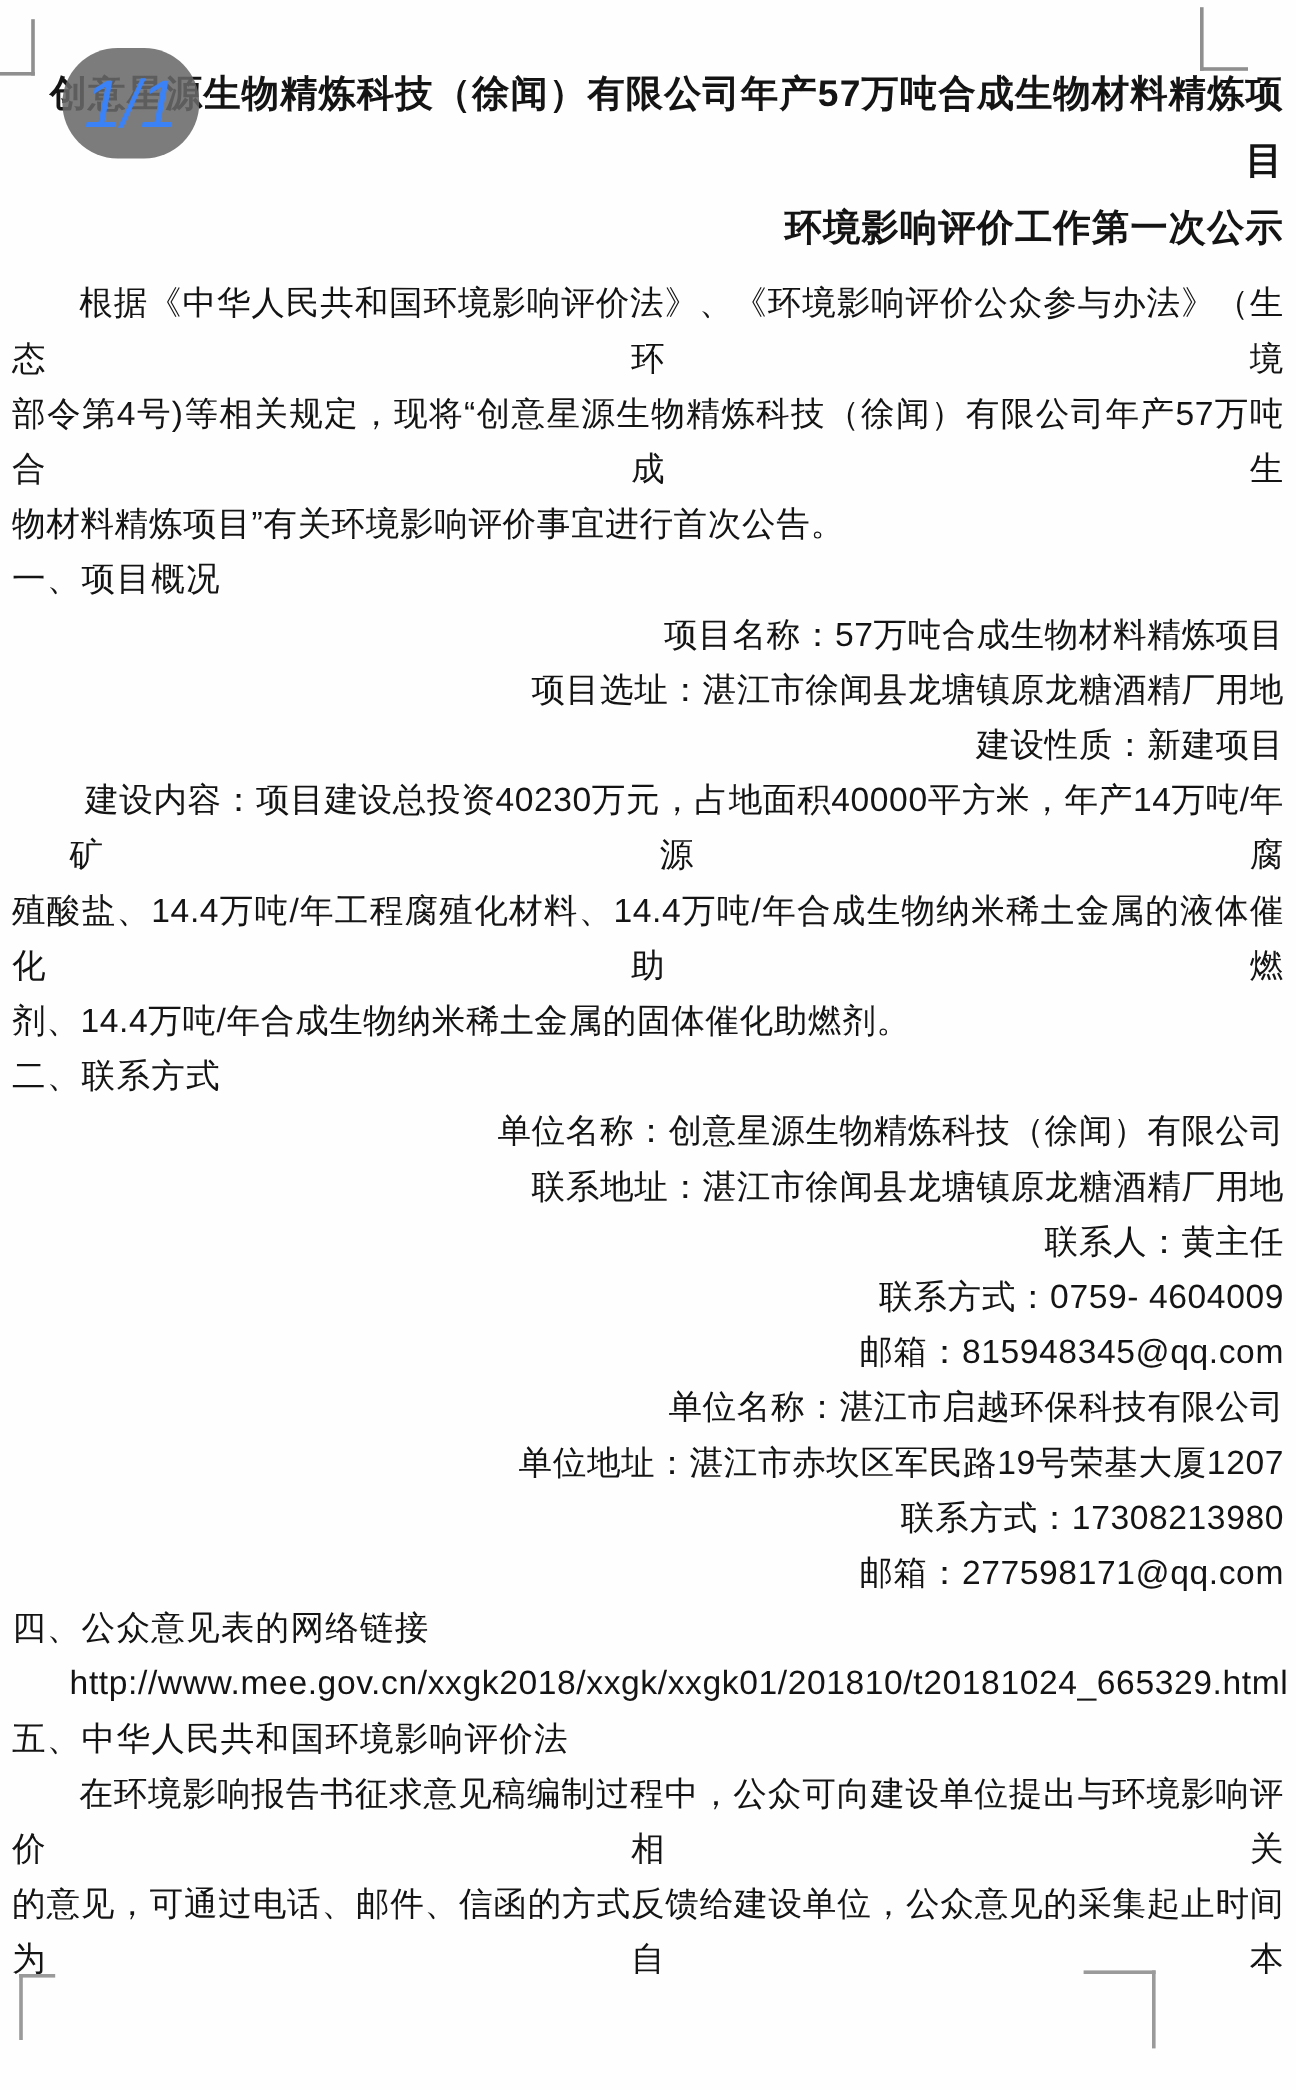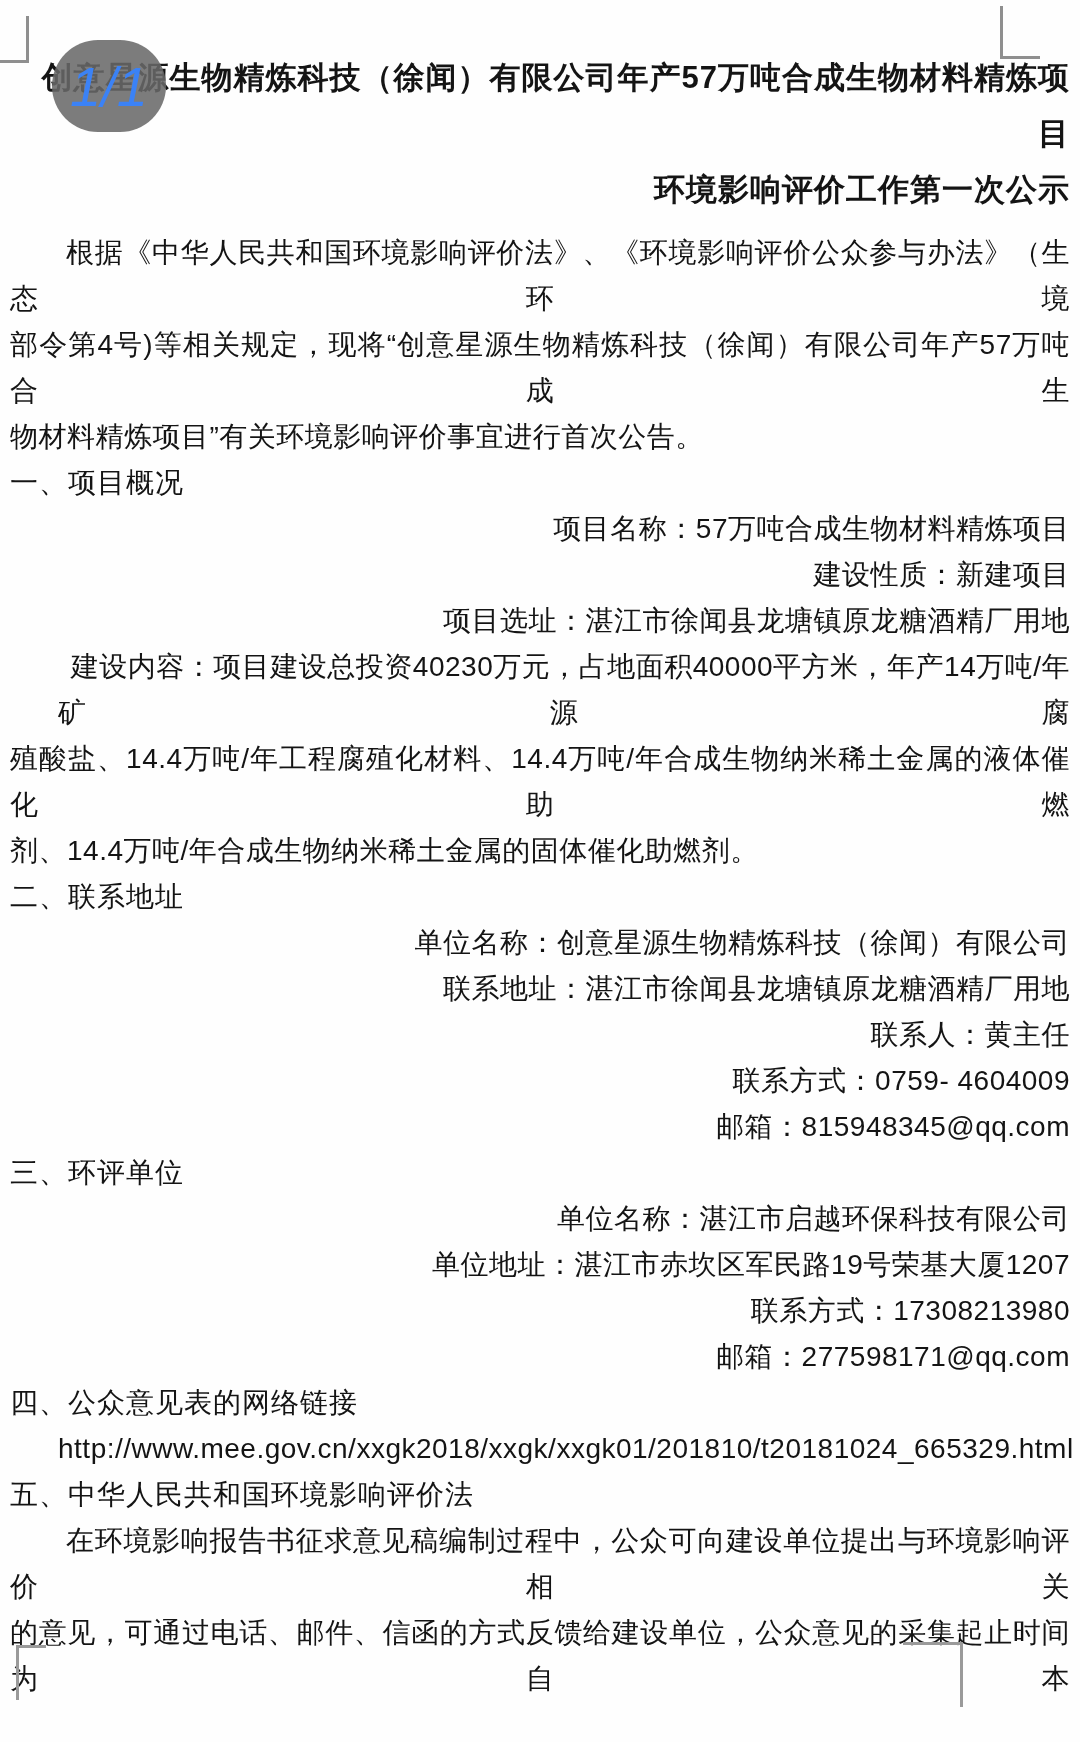--- a/index.html
+++ b/index.html
@@ -57,34 +57,33 @@
   </div>
 
   <div class="content">
 
     <div class="ln full indent2">根据《中华人民共和国环境影响评价法》、《环境影响评价公众参与办法》（生态环境</div>
     <div class="ln full">部令第4号)等相关规定，现将“创意星源生物精炼科技（徐闻）有限公司年产57万吨合成生</div>
     <div class="ln">物材料精炼项目”有关环境影响评价事宜进行首次公告。</div>
 
     <div class="ln head">一、项目概况</div>
     <div class="ln item">项目名称：57万吨合成生物材料精炼项目</div>
+    <div class="ln item">项目选址：湛江市徐闻县龙塘镇原龙糖酒精厂用地</div>
     <div class="ln item">建设性质：新建项目</div>
-    <div class="ln item">项目选址：湛江市徐闻县龙塘镇原龙糖酒精厂用地</div>
     <div class="ln item full">建设内容：项目建设总投资40230万元，占地面积40000平方米，年产14万吨/年矿源腐</div>
     <div class="ln full">殖酸盐、14.4万吨/年工程腐殖化材料、14.4万吨/年合成生物纳米稀土金属的液体催化助燃</div>
     <div class="ln">剂、14.4万吨/年合成生物纳米稀土金属的固体催化助燃剂。</div>
 
-    <div class="ln head">二、联系地址</div>
+    <div class="ln head">二、联系方式</div>
     <div class="ln item">单位名称：创意星源生物精炼科技（徐闻）有限公司</div>
     <div class="ln item">联系地址：湛江市徐闻县龙塘镇原龙糖酒精厂用地</div>
     <div class="ln item">联系人：黄主任</div>
     <div class="ln item">联系方式：0759- 4604009</div>
     <div class="ln item">邮箱：815948345@qq.com</div>
 
-    <div class="ln head">三、环评单位</div>
     <div class="ln item">单位名称：湛江市启越环保科技有限公司</div>
     <div class="ln item">单位地址：湛江市赤坎区军民路19号荣基大厦1207</div>
     <div class="ln item">联系方式：17308213980</div>
     <div class="ln item">邮箱：277598171@qq.com</div>
 
     <div class="ln head">四、公众意见表的网络链接</div>
     <div class="ln item">http://www.mee.gov.cn/xxgk2018/xxgk/xxgk01/201810/t20181024_665329.html</div>
 
     <div class="ln head">五、中华人民共和国环境影响评价法</div>
     <div class="ln full indent2">在环境影响报告书征求意见稿编制过程中，公众可向建设单位提出与环境影响评价相关</div>

